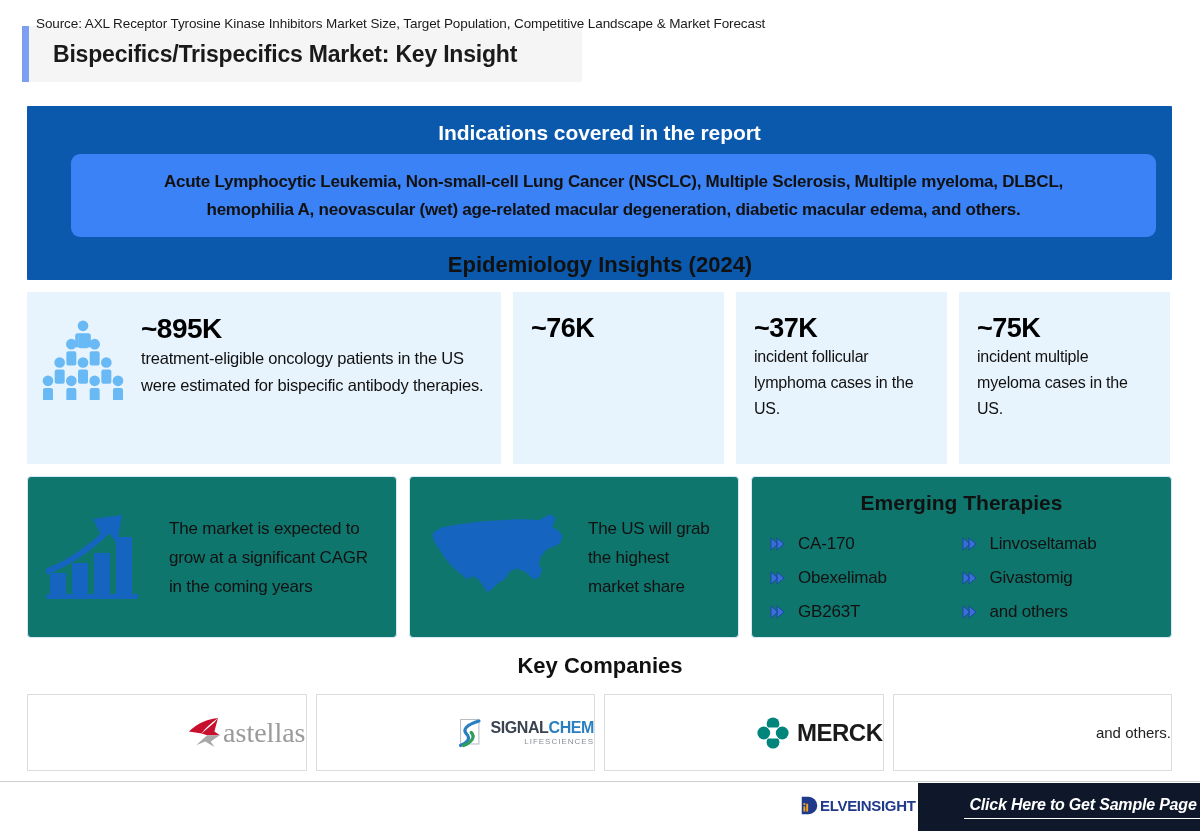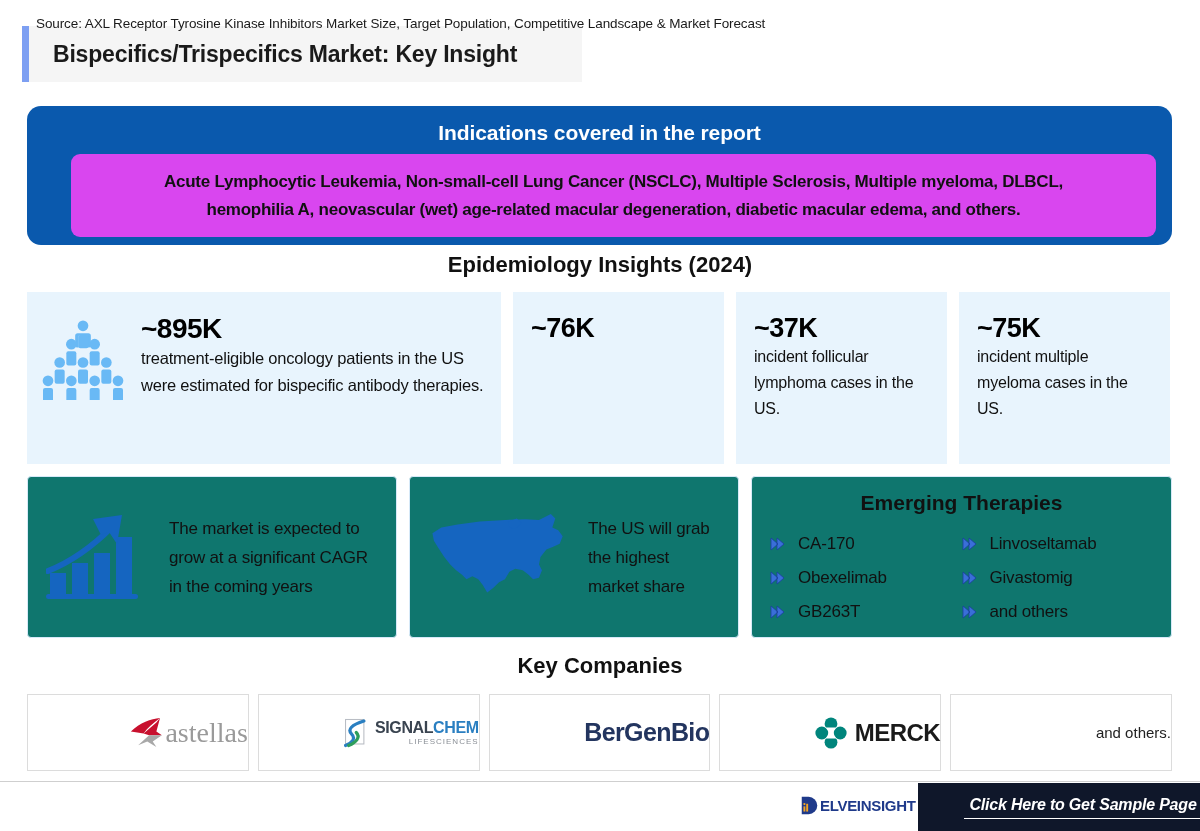--- a/index.html
+++ b/index.html
@@ -21,32 +21,32 @@
   .title-accent { width: 7px; background: #7d9ff2; flex: none; }
   .title-box {
     flex: 1; background: #f5f5f5;
     display: flex; align-items: center; padding-left: 24px;
   }
   .title-text { font-size: 23px; font-weight: bold; letter-spacing: -0.2px; color: #1a1a1a; }
 
   
   .banner {
     position: absolute; left: 27px; top: 106px;
-    width: 1145px; height: 139px;
+    width: 1145px; height: 174px;
     background: #0a59ad;
-    border-radius: 14px;
+    border-radius: 1px;
     padding: 10px 16px 14px 16px;
   }
   .banner-title {
     text-align: center; color: #ffffff;
     font-size: 21px; font-weight: bold; letter-spacing: -0.1px;
     padding: 5px 0 9px 0;
   }
   .banner-inner {
-    background: #d946ef; border-radius: 9px;
+    background: #3b82f6; border-radius: 9px;
     height: 83px;
     display: flex; flex-direction: column; justify-content: center;
     padding: 6px 28px;
     margin-left: 28px;
   }
   .banner-line {
     font-size: 17px; font-weight: bold; color: #111;
     line-height: 28px; text-align: center; letter-spacing: -0.25px;
   }
 
@@ -379,23 +379,20 @@
         </svg>
         <div class="sc-text">
           <div class="sc-row1">
             <span class="sc-signal">SIGNAL</span><span class="sc-chem">CHEM</span>
           </div>
           <div class="sc-row2">LIFESCIENCES</div>
         </div>
       </div>
     </div>
 
-    <div class="logo-box">
-      <span class="bergen-text">BerGenBio</span>
-    </div>
 
     <div class="logo-box">
       <svg viewBox="0 0 40 40" width="32" height="32" aria-hidden="true">
         <g fill="#00857c">
           <circle cx="20" cy="8.5" r="8"></circle>
           <circle cx="20" cy="31.5" r="8"></circle>
           <circle cx="8.5" cy="20" r="8"></circle>
           <circle cx="31.5" cy="20" r="8"></circle>
         </g>
         <path fill="#ffffff" d="M13 13 h14 l-6 7 6 7 h-14 l6 -7 Z"></path>

